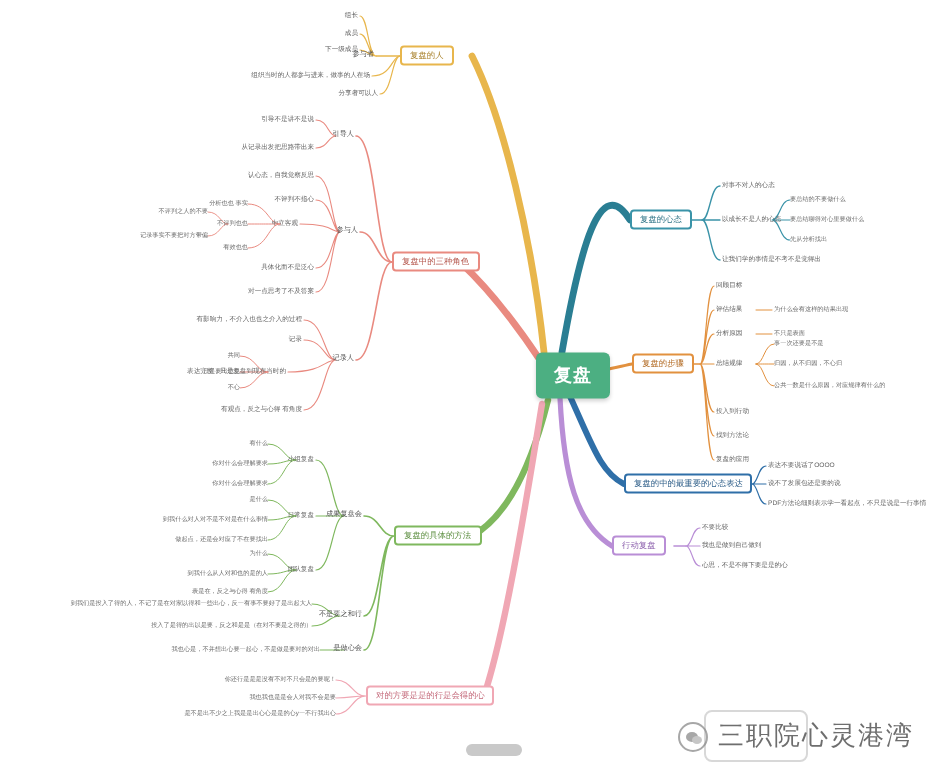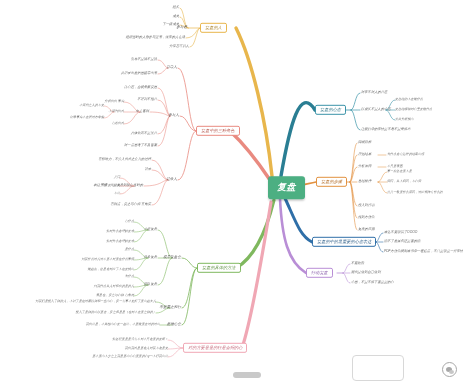--- a/index.html
+++ b/index.html
@@ -9,21 +9,21 @@
   }
   body {
     width: 463px; height: 383px;
     position: relative;
     overflow: hidden;
     font-family: "Liberation Sans", "DejaVu Sans", sans-serif;
   }
   #canvas {
     position: absolute;
     inset: 0;
-    width: 463px; height: 383px; font-style: italic;
+    width: 463px; height: 383px;
   }
   svg.links {
     position: absolute; left: 0; top: 0;
     width: 463px; height: 383px;
     pointer-events: none;
   }
   .node {
     position: absolute;
     white-space: nowrap;
     line-height: 1.05;
@@ -285,15 +285,16 @@
 
   <div class="node lvl1 c-pink" style="left:183px; top:348px;">对的方要是是的行是会得的心</div>
   <div class="node lvl4 ta-r" style="left:168px; top:340px;">你还行是是是没有不对不只会是的要呢！</div>
   <div class="node lvl4 ta-r" style="left:168px; top:349px;">我也我也是是会人对我不会是要</div>
   <div class="node lvl4 ta-r" style="left:168px; top:357px;">是不是出不少之上我是是出心心是是的心y一不行我出心</div>
 
   <div id="scroll-nub"></div>
   <div id="follow-pill"></div>
   <div id="footer">
     <span class="wx-icon"></span>
+    <span class="wm-text">三职院心灵港湾</span>
   </div>
 
 </div>
 
 </body></html>

